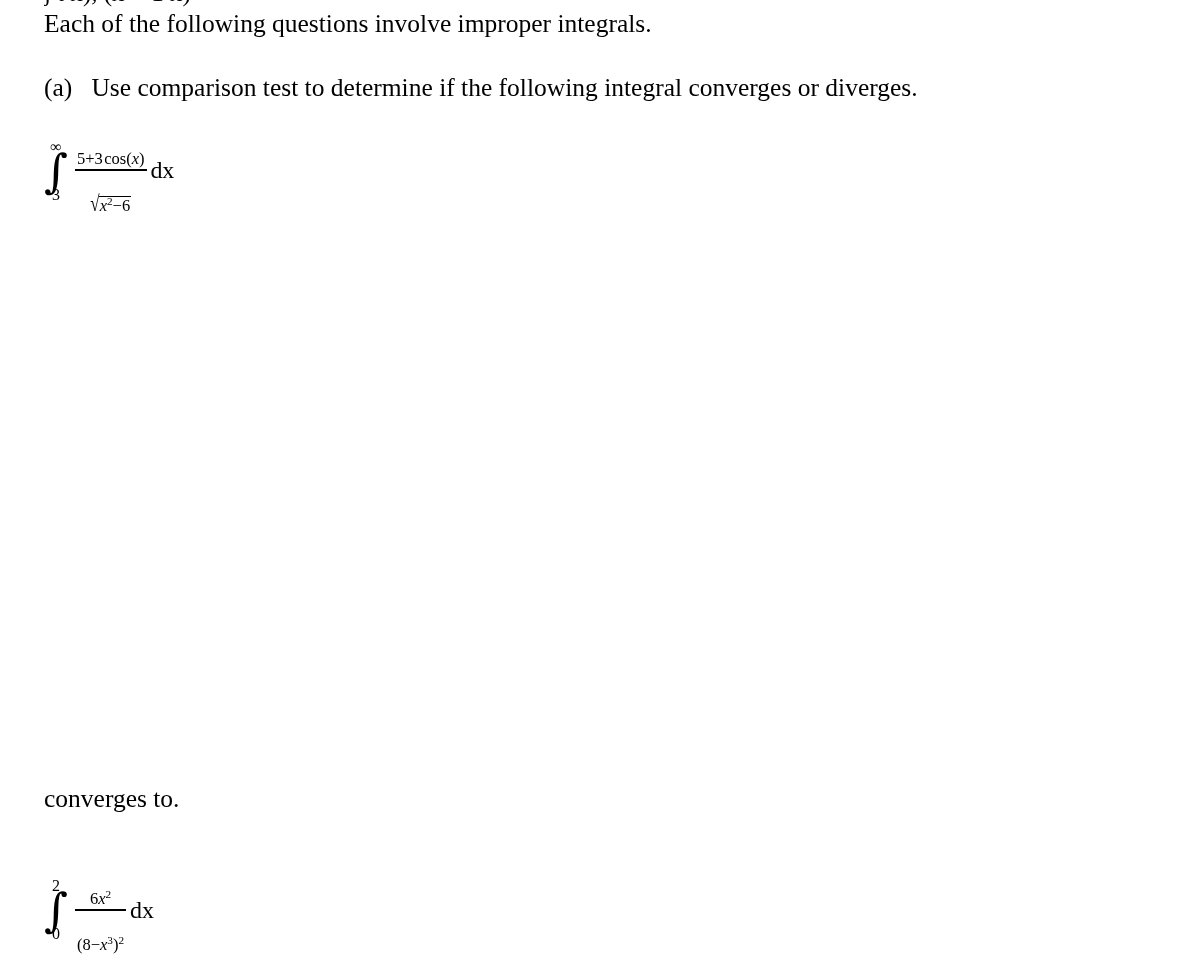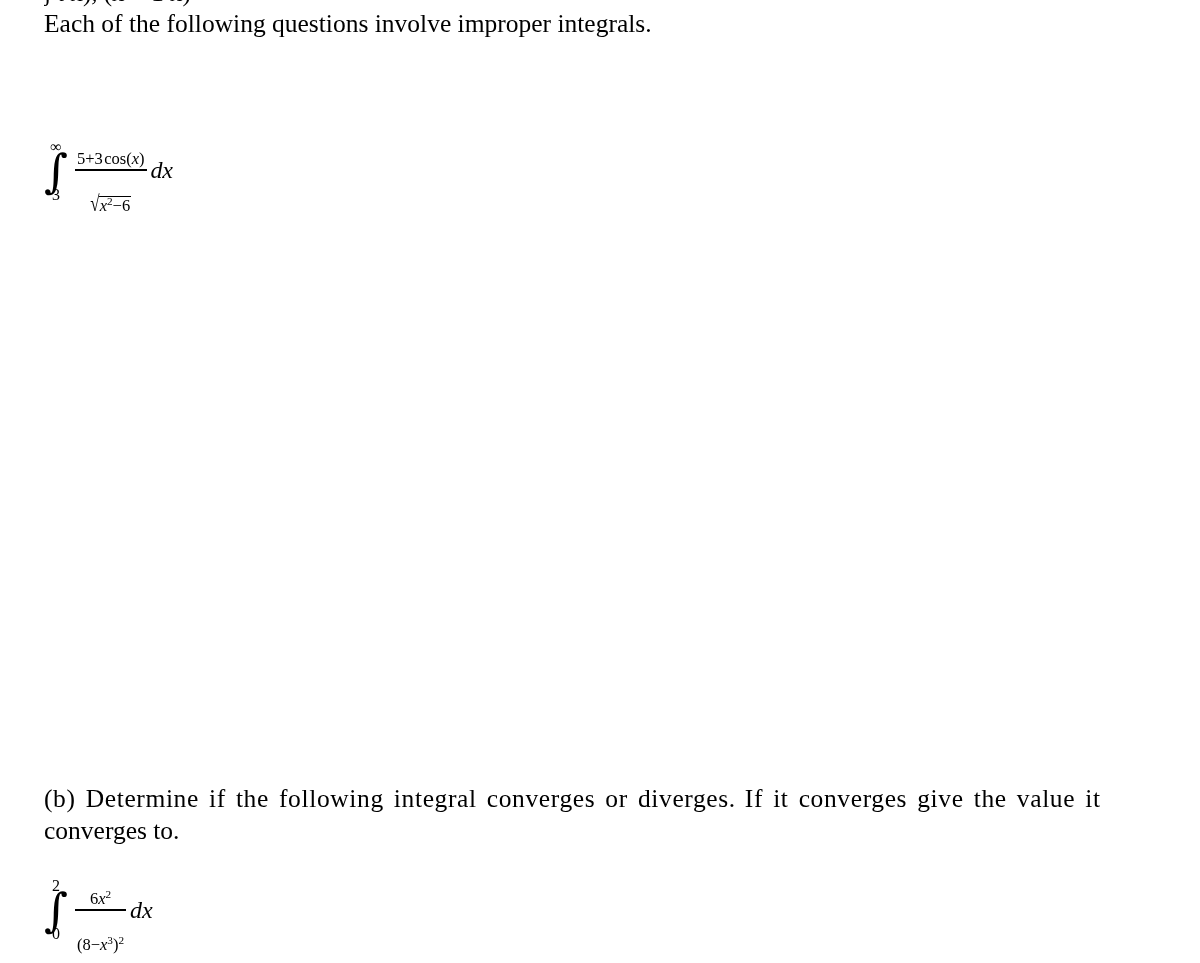--- a/index.html
+++ b/index.html
@@ -165,36 +165,40 @@
     margin-right: -1px;
   }
   .sqrt .radicand {
     border-top: 1.2px solid #000;
     padding: 0 1px 0 1px;
     display: inline-block;
     text-align: center;
   }
 
   .dx {
-    font-style: italic;
     font-size: 24px;
     margin-left: 1px;
     letter-spacing: -0.2px;
   }
   .dx-b { font-size: 24px; }
 </style>
 </head>
 <body>
 
 <div class="page">
 
   <div class="clipped-top">j     t   x),  (x + 1 x)</div>
 
   <div class="prose lead">Each of the following questions involve improper integrals.</div>
 
+  <div class="prose part-a">
+    <span>(a)</span>
+    <span>&nbsp;</span>
+    <span>Use comparison test to determine if the following integral converges or diverges.</span>
+  </div>
 
   <div class="math-display math-a">
     <span class="intexpr">
 
       <span class="intsign">
         <span class="lim upper">∞</span>
         <span class="glyph">∫</span>
         <span class="lim lower">3</span>
       </span>
 
@@ -205,21 +209,20 @@
               <span class="radical">√</span>
               <span class="radicand"><span class="mathvar">x</span><sup class="exp up">2</sup><span class="mathrm">−6</span></span>
             </span></span>
       </span>
 
       <span class="dx">dx</span>
     </span>
   </div>
 
   <div class="prose part-b">
-    <span class="line1"><span>(b)</span><span>&nbsp;</span><span>Determine if the following integral converges or diverges.</span><span class="sentence-gap"></span><span>If it converges give the value it</span></span>
     <span class="line2">converges to.</span>
   </div>
 
   <div class="math-display math-b">
     <span class="intexpr">
 
       <span class="intsign">
         <span class="lim upper">2</span>
         <span class="glyph">∫</span>
         <span class="lim lower">0</span>

